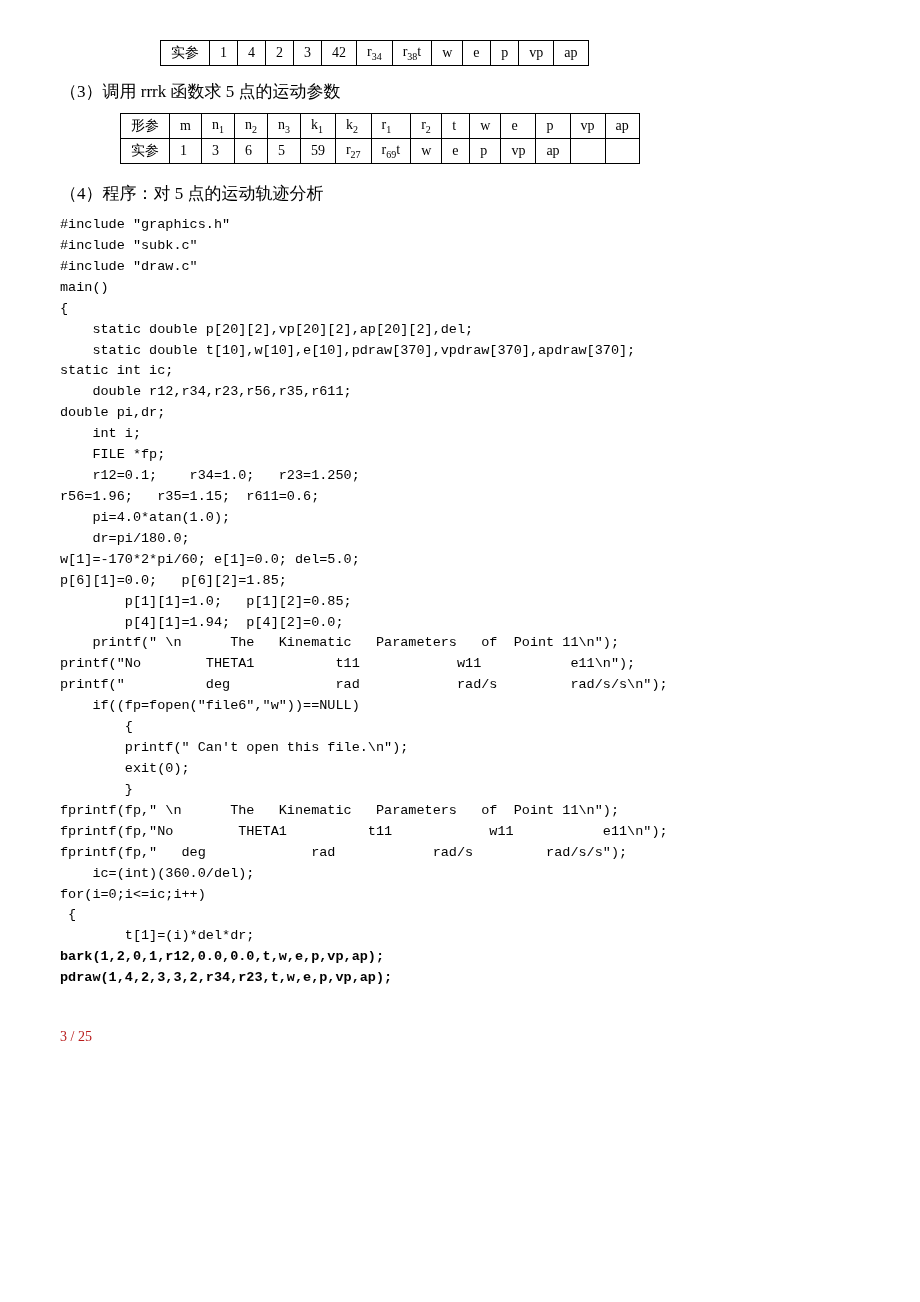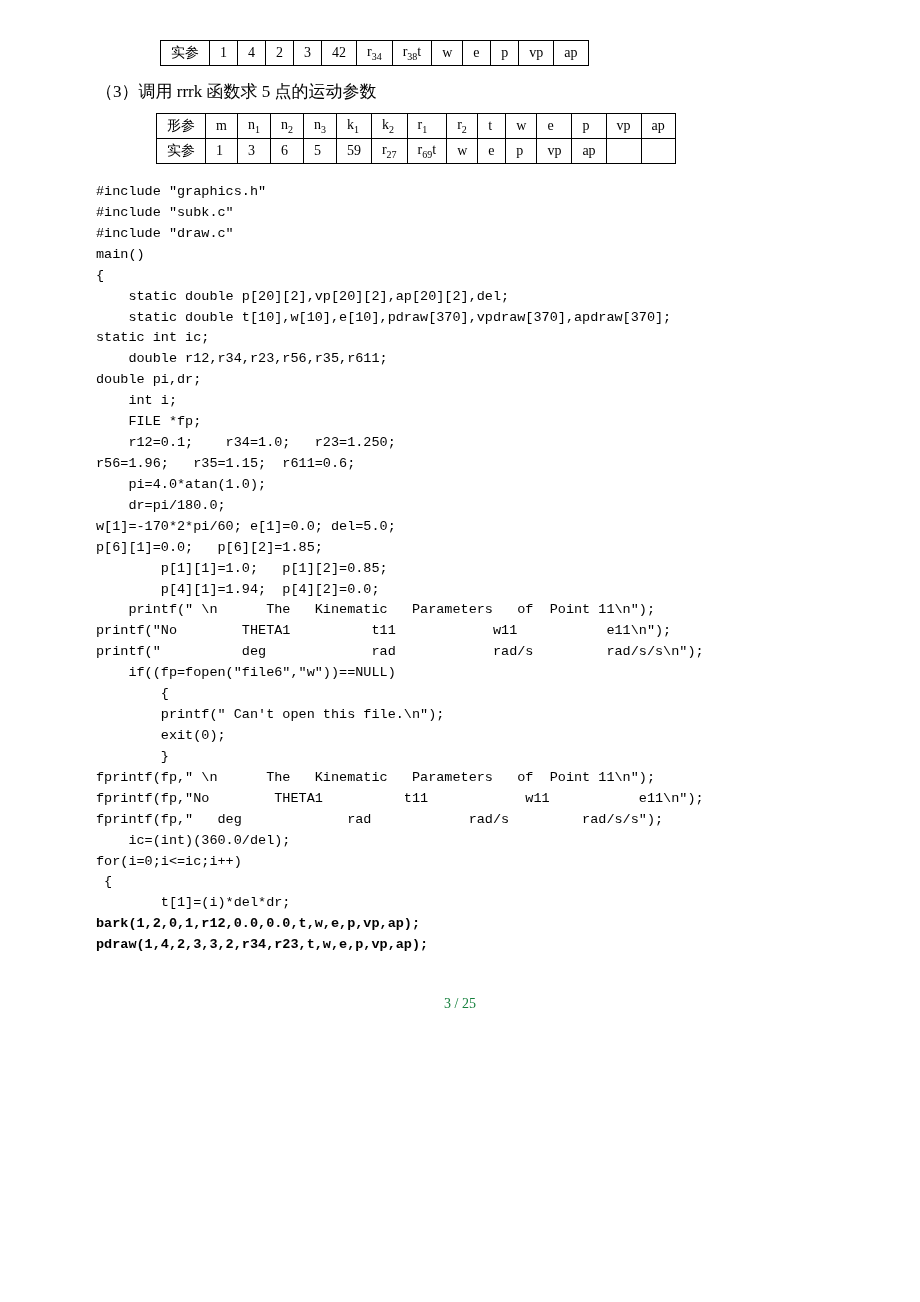--- a/index.html
+++ b/index.html
@@ -11,21 +11,20 @@
       background: #fff;
       font-family: "SimSun", "宋体", serif;
       font-size: 15px;
       color: #000;
       width: 920px;
       min-height: 1302px;
       padding: 40px 60px;
     }
     .section {
       margin-bottom: 18px;
-      margin-left: 36px;
     }
     .section-title {
       font-size: 17px;
       margin-bottom: 10px;
       font-family: "KaiTi", "楷体", "SimKai", serif;
     }
     table.param-table {
       border-collapse: collapse;
       margin-bottom: 6px;
       font-size: 14px;
@@ -45,24 +44,24 @@
       font-family: "Courier New", "Lucida Console", monospace;
       font-size: 13.5px;
       line-height: 1.55;
       white-space: pre;
       margin-top: 8px;
     }
     .code-bold {
       font-weight: bold;
     }
     .page-footer {
-      text-align: center;
+      text-align: left;
       margin-top: 40px;
       font-size: 14px;
-      color: #15803d;
+      color: #b91c1c;
     }
     .top-table-wrap {
       margin-left: 100px;
       margin-bottom: 14px;
     }
     sub {
       font-size: 10px;
     }
   </style>
 </head>
@@ -129,20 +128,21 @@
         <td>ap</td>
         <td></td>
         <td></td>
       </tr>
     </tbody>
       </table>
   </div>
 </div>
 
 <div class="section">
+  <div class="section-title">（4）程序：对 5 点的运动轨迹分析</div>
 
   <div class="code-block">#include "graphics.h"
 #include "subk.c"
 #include "draw.c"
 main()
 {
     static double p[20][2],vp[20][2],ap[20][2],del;
     static double t[10],w[10],e[10],pdraw[370],vpdraw[370],apdraw[370];
 static int ic;
     double r12,r34,r23,r56,r35,r611;

